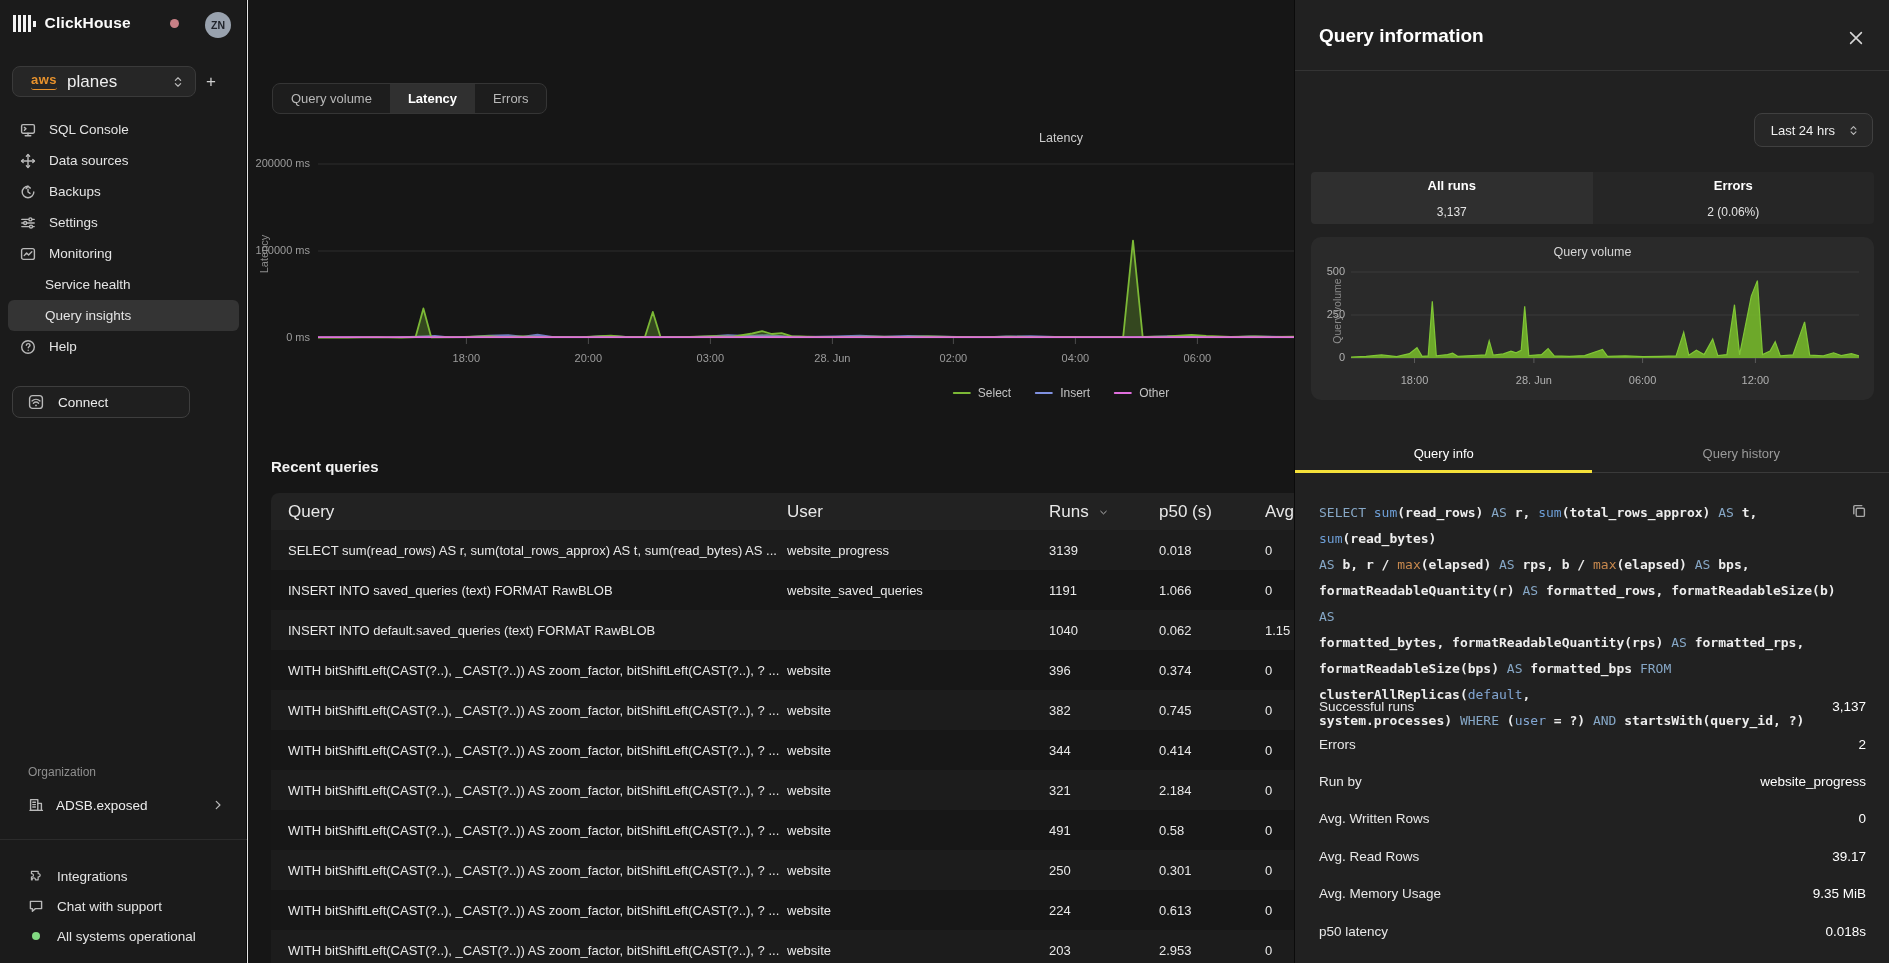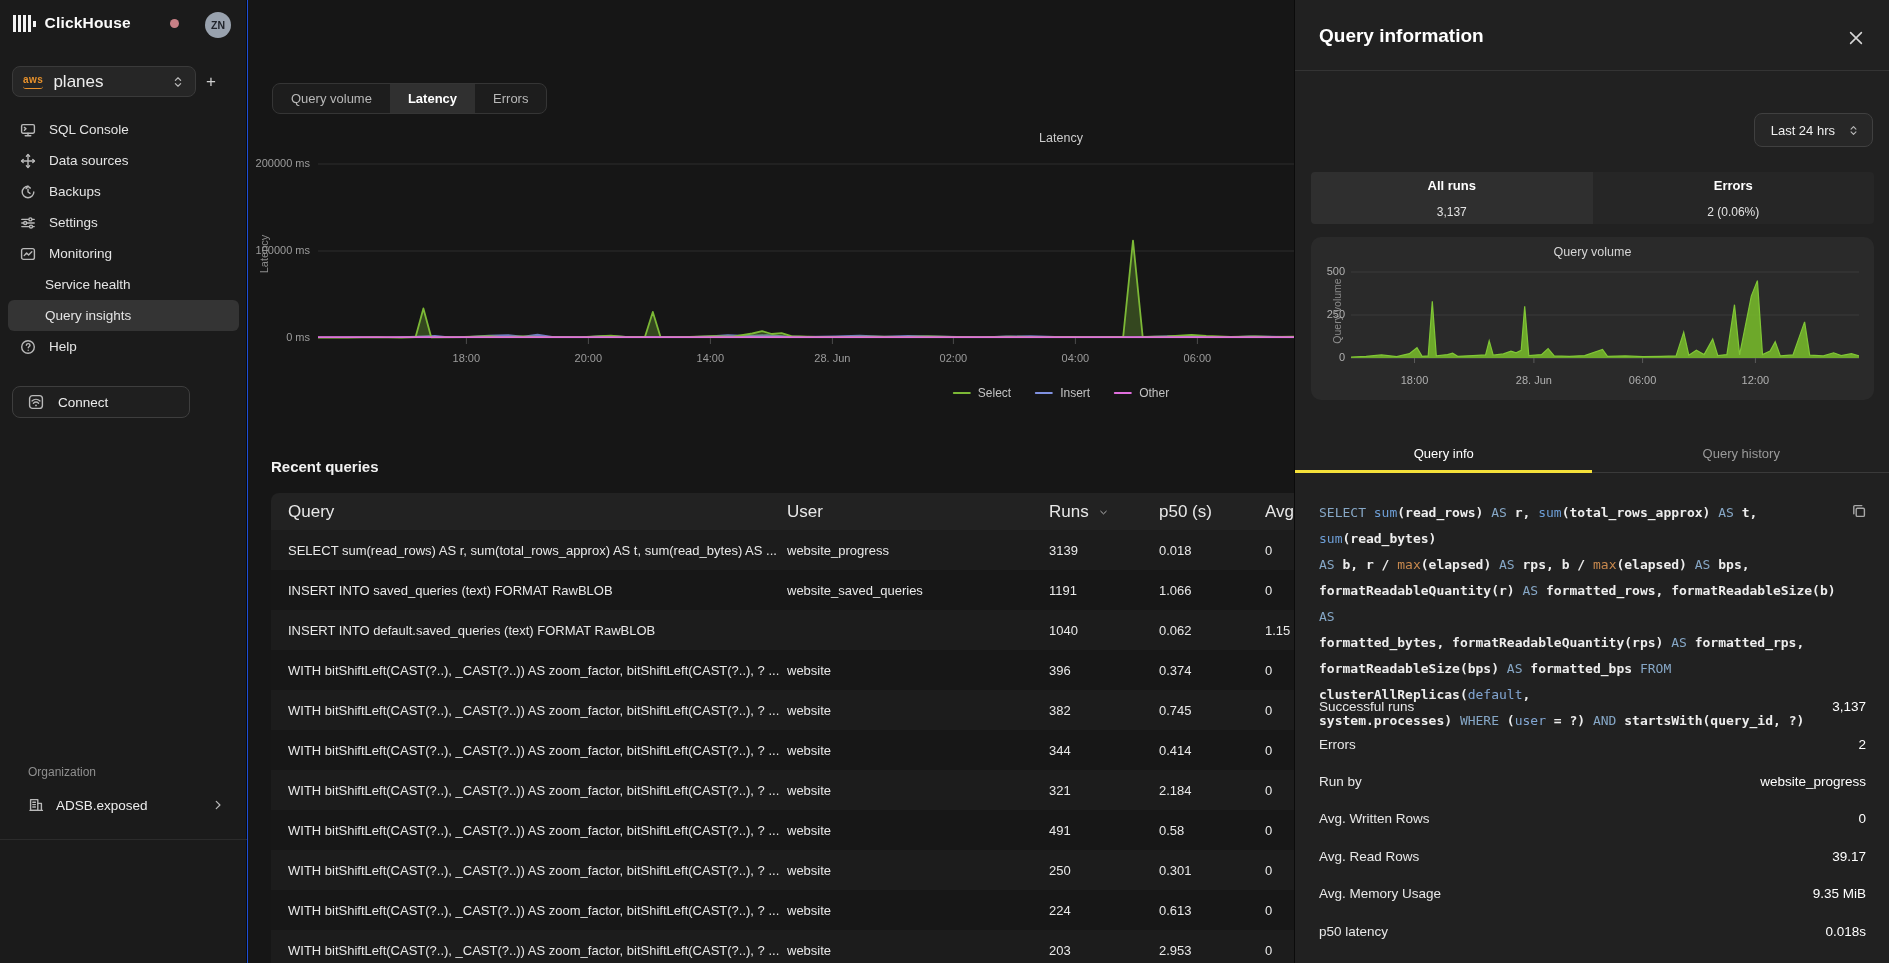--- a/index.html
+++ b/index.html
@@ -1,38 +1,38 @@
 <!DOCTYPE html>
 <html><head>
 <meta charset="utf-8">
 <style>
   * { margin:0; padding:0; box-sizing:border-box; }
   html,body { width:1889px; height:963px; background:#101010; overflow:hidden;
     font-family:"Liberation Sans", sans-serif; -webkit-font-smoothing:antialiased; }
-  #app { position:relative; width:1862px; height:963px; background:#1d4ed8; }
+  #app { position:relative; width:1862px; height:963px; background:#e5e5e5; }
 
   svg.ic { stroke:#b9b9b9; fill:none; stroke-width:1.4; stroke-linecap:round; stroke-linejoin:round; }
 
   
   #sidebar { position:absolute; left:0; top:0; width:247px; height:963px;
     background:#1b1b1b; border-right:1px solid #0c0c0c; }
   #brand-row { position:absolute; left:13px; top:10px; height:26px; display:flex; align-items:center; }
   #logo { display:flex; align-items:flex-end; gap:2.5px; height:17px; margin-right:9px; }
   #logo i { display:block; width:2.5px; height:17px; background:#f2f2f2; }
   #logo i.short { height:6px; margin-bottom:5px; }
   #brand-name { color:#fafafa; font-size:15.5px; font-weight:bold; letter-spacing:.2px; }
   #env-dot { position:absolute; left:170px; top:19px; width:9px; height:9px; border-radius:50%; background:#c88086; }
   #avatar { position:absolute; left:205px; top:12px; width:26px; height:26px; border-radius:50%;
     background:#99a2ae; color:#20242b; font-size:10.5px; font-weight:bold;
     display:flex; align-items:center; justify-content:center; }
 
   #service-row { position:absolute; left:12px; top:66px; width:223px; height:31px; display:flex; align-items:center; }
   #service-selector { width:184px; height:31px; background:#262626; border:1px solid #3a3a3a; border-radius:8px;
     display:flex; align-items:center; padding:0 10px; cursor:pointer; }
-  .aws-mark { color:#e8922c; font-size:10px; font-weight:bold; letter-spacing:.5px; margin-right:10px; line-height:1; }
+  .aws-mark { color:#e8922c; font-size:13px; font-weight:bold; letter-spacing:.5px; margin-right:10px; line-height:1;margin-left:8px; }
   .aws-mark::after { content:""; display:block; height:2px; margin-top:1px; border-bottom:1.5px solid #e8922c; border-radius:0 0 6px 6px; }
   #service-name { color:#ededed; font-size:17px; flex:1; }
   #add-service { width:30px; text-align:center; color:#cfcfcf; font-size:17px; cursor:pointer; }
 
   #nav { position:absolute; left:8px; top:114px; width:231px; }
   .nav-item { height:31px; display:flex; align-items:center; border-radius:6px; padding-left:12px; cursor:pointer; }
   .nav-item .lbl { color:#e4e4e4; font-size:13.5px; }
   .nav-item.sub { padding-left:37px; }
   .nav-item.active { background:#343434; }
   .nav-item .ico { width:16px; height:16px; margin-right:13px; flex:0 0 16px; }
@@ -248,20 +248,38 @@
             <path d="M4.8 5.2h2.6M4.8 7.6h2.6M4.8 10h2.6"></path>
           <path d="M2 13.4h12.4"></path>
         </svg>
       </span>
       <span class="lbl">ADSB.exposed</span>
       <svg class="ic chev" width="14" height="14" viewBox="0 0 16 16">
         <path d="M6 3.8 10.2 8 6 12.2"></path>
       </svg>
     </div>
     <div id="sidebar-divider"></div>
+    <div id="side-footer">
+        <div class="foot-item">
+          <span class="ico"><svg class="ic" width="16" height="16" viewBox="0 0 16 16">
+              <path d="M5.6 2.6h4.8v2.6a1.9 1.9 0 1 1 0 3.7v3.5H7.2a1.9 1.9 0 1 0-3.7 0H2.6V9a1.9 1.9 0 1 0 0-3.7V2.6z" transform="translate(1.2 1.2) scale(0.86)"></path>
+            </svg></span>
+          <span class="lbl">Integrations</span>
+        </div>
+        <div class="foot-item">
+          <span class="ico"><svg class="ic" width="16" height="16" viewBox="0 0 16 16">
+              <path d="M2.4 3.4h11.2v7.2H7.4l-3 2.6v-2.6H2.4z" stroke-linejoin="round"></path>
+            </svg></span>
+          <span class="lbl">Chat with support</span>
+        </div>
+        <div class="foot-item">
+          <span class="dot"></span>
+          <span class="lbl">All systems operational</span>
+        </div>
+      </div>
   </aside>
 
   <main id="main">
 
     <div id="view-tabs">
         <div class="vtab">Query volume</div>
         <div class="vtab active">Latency</div>
         <div class="vtab">Errors</div>
       </div>
 
@@ -284,21 +302,21 @@
         <line x1="757.4" y1="188" x2="757.4" y2="194" stroke="#4a4a4a"></line>
         <line x1="879.4" y1="188" x2="879.4" y2="194" stroke="#4a4a4a"></line>
         <path d="M0,188 L0.0,186.8 L39.0,186.4 L68.3,187.0 L97.6,185.7 L117.1,185.0 L131.8,186.6 L151.3,185.9 L170.8,184.7 L190.3,184.2 L205.0,185.7 L219.6,183.8 L234.2,186.1 L263.5,186.4 L287.9,184.9 L307.4,185.9 L331.8,186.3 L361.1,186.6 L390.4,185.4 L409.9,184.3 L429.4,185.0 L449.0,184.2 L468.5,185.4 L488.0,186.1 L517.3,185.6 L541.7,184.7 L566.1,185.7 L590.5,185.0 L614.9,185.6 L639.3,186.1 L663.7,186.4 L688.1,185.6 L712.5,185.2 L736.9,185.9 L761.3,186.4 L790.6,186.1 L815.0,186.4 L844.2,185.6 L863.8,185.0 L883.3,186.1 L907.7,186.4 L932.1,185.4 L951.6,185.7 L976.0,186.3 L976,188 Z" fill="#8091e0" fill-opacity="0.85"></path>
         <path d="M0,188 L0.0,187.6 L29.3,187.7 L58.6,187.2 L83.0,187.6 L97.6,187.0 L105.4,158.4 L113.2,187.3 L146.4,187.0 L170.8,186.1 L185.4,187.2 L205.0,186.4 L219.6,187.0 L263.5,187.1 L292.8,185.7 L307.4,187.0 L327.0,186.7 L334.8,161.9 L342.6,187.2 L370.9,186.8 L395.3,186.1 L414.8,186.6 L434.3,183.5 L444.1,181.2 L453.8,184.0 L463.6,183.1 L473.4,186.1 L497.8,186.8 L527.0,187.0 L556.3,186.6 L585.6,187.0 L610.0,186.3 L634.4,186.9 L663.7,187.2 L693.0,186.7 L722.2,187.1 L751.5,186.9 L780.8,187.2 L805.2,186.6 L815.0,90.6 L824.7,187.0 L849.1,186.3 L873.5,184.9 L888.2,185.9 L912.6,186.9 L937.0,186.3 L956.5,187.0 L976.0,186.6 L976,188 Z" fill="#7cb836" fill-opacity="0.3"></path>
         <polyline points="0.0,187.6 29.3,187.7 58.6,187.2 83.0,187.6 97.6,187.0 105.4,158.4 113.2,187.3 146.4,187.0 170.8,186.1 185.4,187.2 205.0,186.4 219.6,187.0 263.5,187.1 292.8,185.7 307.4,187.0 327.0,186.7 334.8,161.9 342.6,187.2 370.9,186.8 395.3,186.1 414.8,186.6 434.3,183.5 444.1,181.2 453.8,184.0 463.6,183.1 473.4,186.1 497.8,186.8 527.0,187.0 556.3,186.6 585.6,187.0 610.0,186.3 634.4,186.9 663.7,187.2 693.0,186.7 722.2,187.1 751.5,186.9 780.8,187.2 805.2,186.6 815.0,90.6 824.7,187.0 849.1,186.3 873.5,184.9 888.2,185.9 912.6,186.9 937.0,186.3 956.5,187.0 976.0,186.6" fill="none" stroke="#7cb836" stroke-width="1.8" stroke-linejoin="round"></polyline>
         <polyline points="0.0,187.2 488.0,187.2 976.0,187.2" fill="none" stroke="#e06fdd" stroke-width="1.8"></polyline>
       </svg>
     <div id="lat-xlabs">
         <div class="xtick-lab" style="left: 218.352px;">18:00</div>
         <div class="xtick-lab" style="left: 340.352px;">20:00</div>
-        <div class="xtick-lab" style="left: 462.352px;">14:00</div>
+        <div class="xtick-lab" style="left: 462.352px;">03:00</div>
         <div class="xtick-lab" style="left: 584.352px;">28. Jun</div>
         <div class="xtick-lab" style="left: 705.376px;">02:00</div>
         <div class="xtick-lab" style="left: 827.376px;">04:00</div>
         <div class="xtick-lab" style="left: 949.376px;">06:00</div>
       </div>
     <div id="lat-legend">
         <div class="leg-item">
           <span class="leg-swatch" style="background: rgb(124, 184, 54);"></span>
           <span>Select</span>
         </div>

